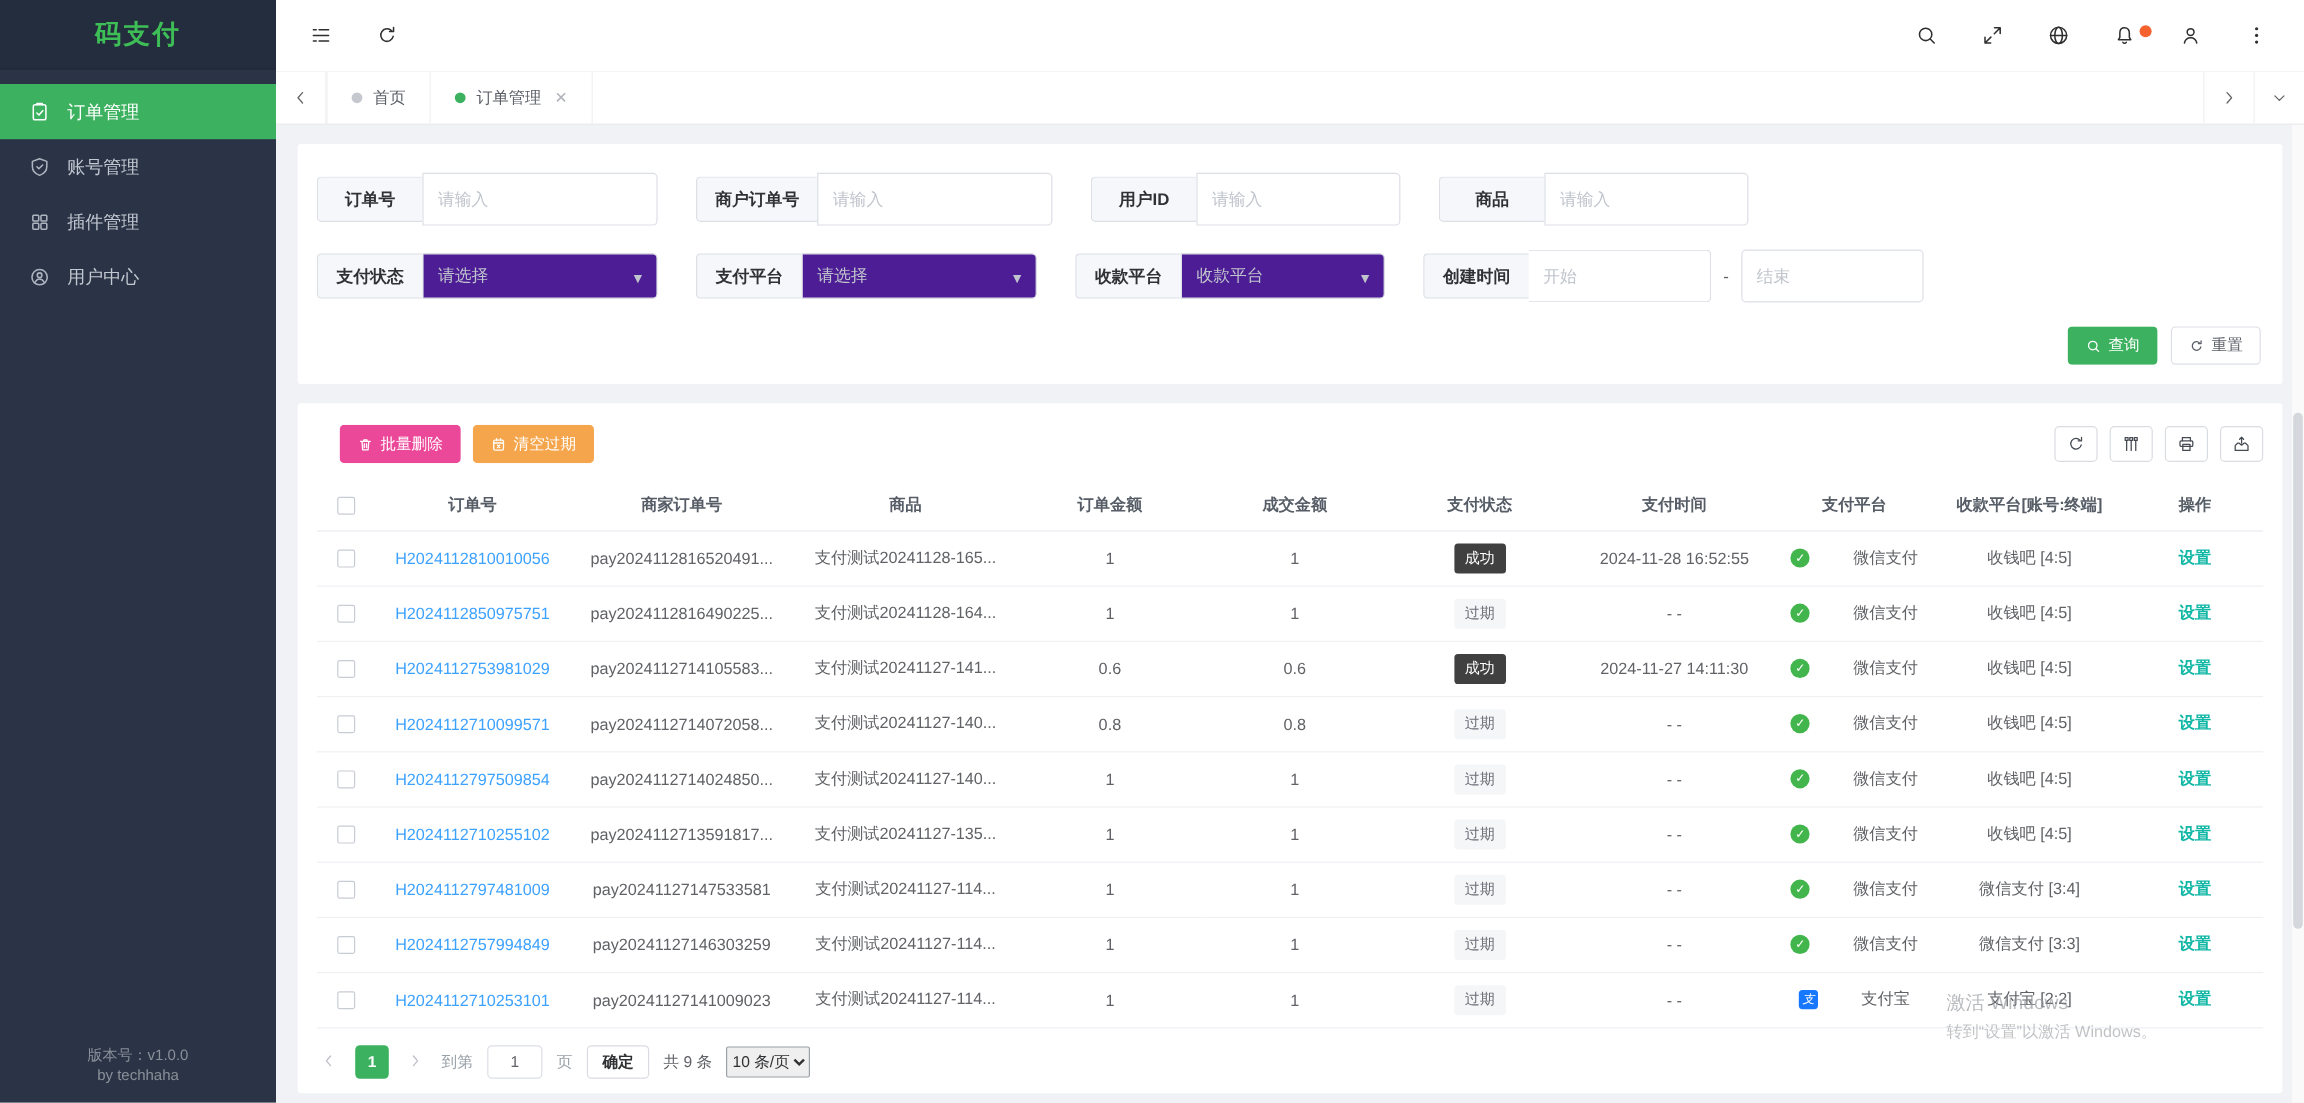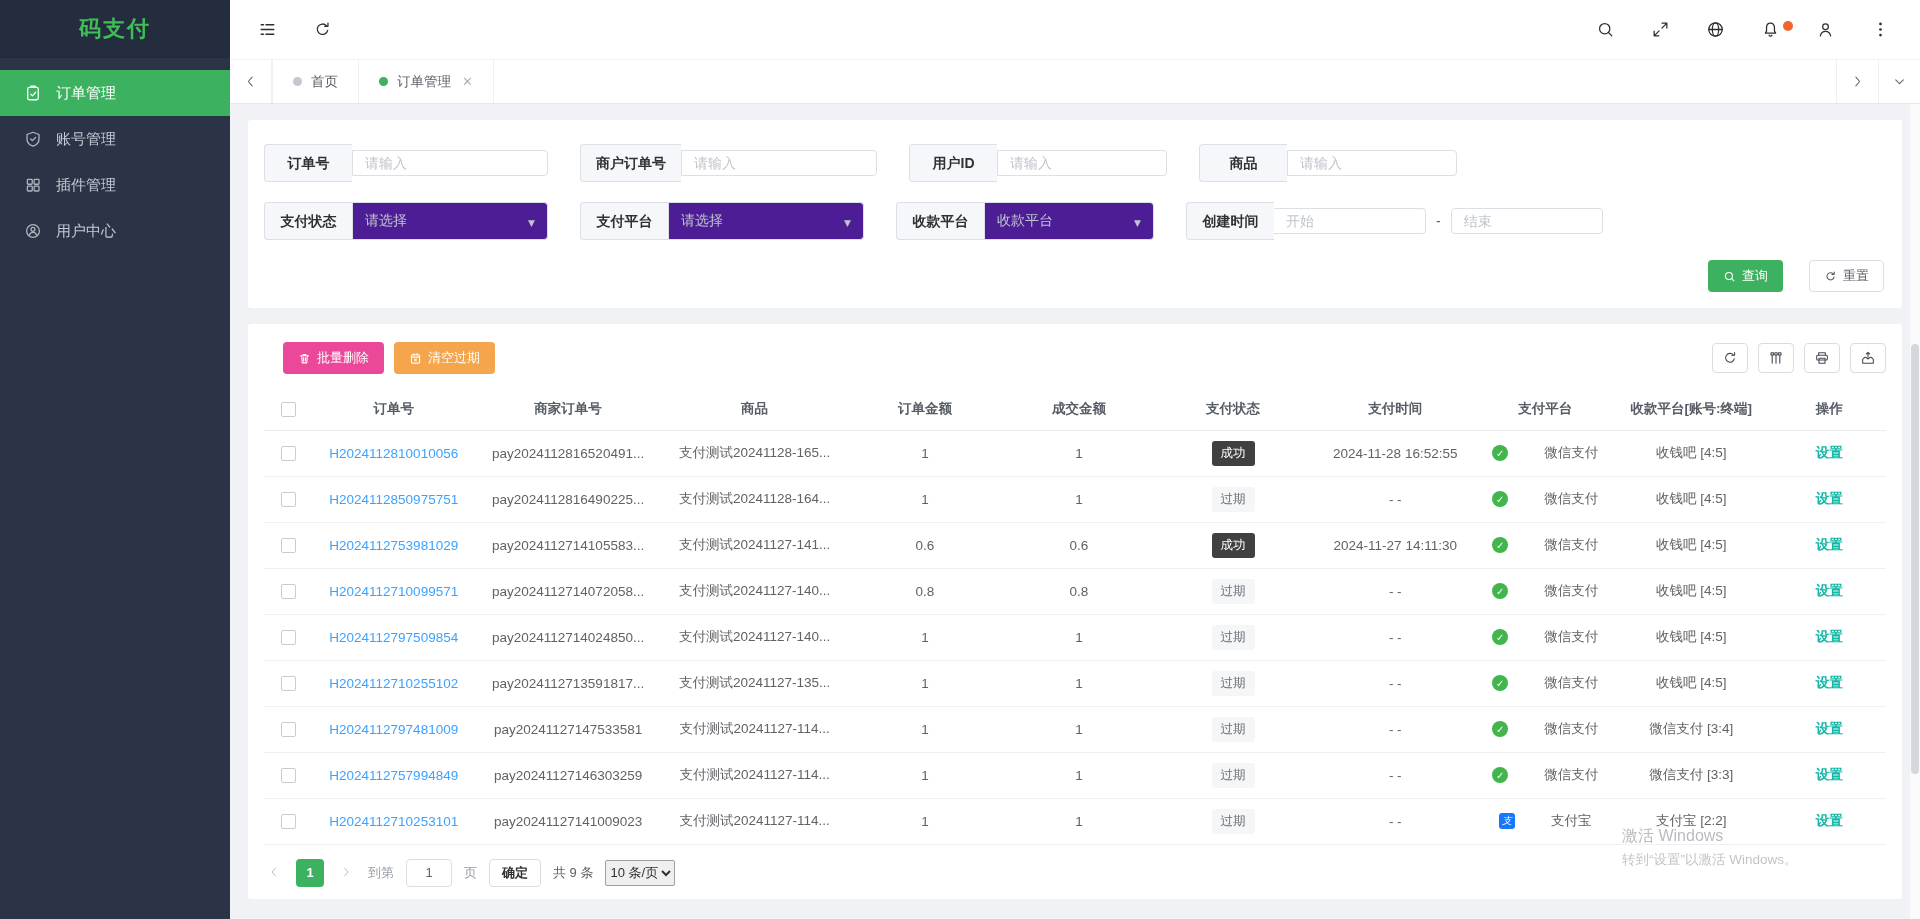--- a/index.html
+++ b/index.html
@@ -57,33 +57,33 @@
   .content { flex:1; padding:16px 18px; overflow:hidden; position:relative; }
   .card { background:#fff; border-radius:3px; }
 
   
   .filter-card { padding:24px 18px 16px 16px; }
   .f-row { display:flex; gap:32px; margin-bottom:20px; }
   .f-cell { display:flex; align-items:center; }
   .f-label { height:38px; line-height:36px; padding:0 15px; min-width:88px; text-align:center;
     background:#f5f7fa; border:1px solid #dcdfe6; border-right:none; border-radius:4px 0 0 4px;
     font-size:14px; font-weight:600; color:#303133; white-space:nowrap; }
-  .f-input { height:26px; width:196px; border:1px solid #dcdfe6; border-radius:0 4px 4px 0;
+  .f-input { height:44px; width:196px; border:1px solid #dcdfe6; border-radius:0 4px 4px 0;
     padding:4px 12px; font-size:14px; color:#606266; outline:none;
     font-family:"Liberation Sans","DejaVu Sans",sans-serif; }
   .f-input::placeholder { color:#c0c4cc; }
   .f-select { height:38px; width:196px; border:1px solid #dcdfe6; border-radius:0 4px 4px 0;
     padding:0 12px; font-size:14px; color:#c0c4cc; display:flex; align-items:center;
     justify-content:space-between; cursor:pointer; background:#4c1d95; }
   .caret::after { content:"▼"; font-size:9px; color:#c0c4cc;
     font-family:"DejaVu Sans",sans-serif; }
   .f-input.date { width:152px; border-radius:4px; border-left:1px solid #dcdfe6; margin-left:0; }
   .f-input.date.start { border-radius:0 4px 4px 0; border-left:none; }
   .date-sep { margin:0 10px; color:#606266; font-size:14px; }
-  .f-actions { display:flex; justify-content:flex-end; gap:26px; margin-top:4px; }
+  .f-actions { display:flex; justify-content:flex-end; gap:11px; margin-top:4px; }
   .btn { height:32px; border-radius:4px; font-size:13px; display:inline-flex; align-items:center;
     gap:6px; padding:0 14px; cursor:pointer; border:1px solid transparent; white-space:nowrap;
     font-family:"Liberation Sans","DejaVu Sans",sans-serif; }
   .btn svg { width:13px; height:13px; stroke:currentColor; stroke-width:2; fill:none;
     stroke-linecap:round; stroke-linejoin:round; }
   .btn-search { background:#3cb15f; color:#fff; }
   .btn-reset { background:#fff; color:#5a5e66; border-color:#dcdfe6; }
   .btn-danger { background:#ec4899; color:#fff;margin-left:19px; }
   .btn-warn { background:#f5a54b; color:#fff; }
 
@@ -180,20 +180,24 @@
       </div>
       <div class="s-item">
         <svg viewBox="0 0 24 24">
             <circle cx="12" cy="12" r="8.5"></circle>
             <circle cx="12" cy="9.8" r="2.6"></circle>
             <path d="M7 17.6 C8.2 14.9 10 13.9 12 13.9 C14 13.9 15.8 14.9 17 17.6"></path>
           </svg>
         <span>用户中心</span>
       </div>
     </nav>
+    <div class="version">
+      <div>版本号：v1.0.0</div>
+      <div>by techhaha</div>
+    </div>
   </aside>
 
   <div class="main">
 
     <header class="topbar">
       <div class="tb-left">
         <span class="tb-icon">
           <svg viewBox="0 0 24 24">
               <path d="M4 6 H7 M10 6 H20 M4 12 H20 M4 18 H7 M10 18 H20"></path>
             </svg>

